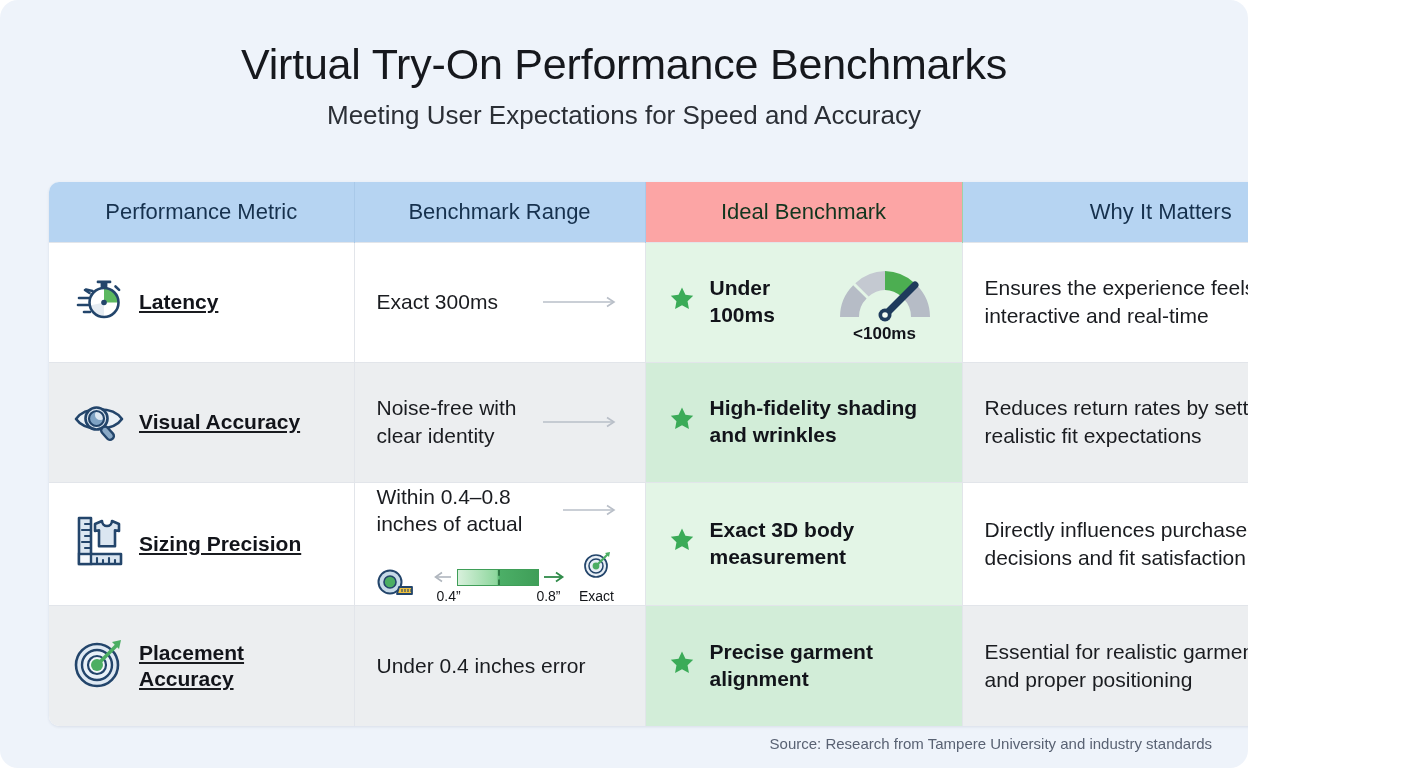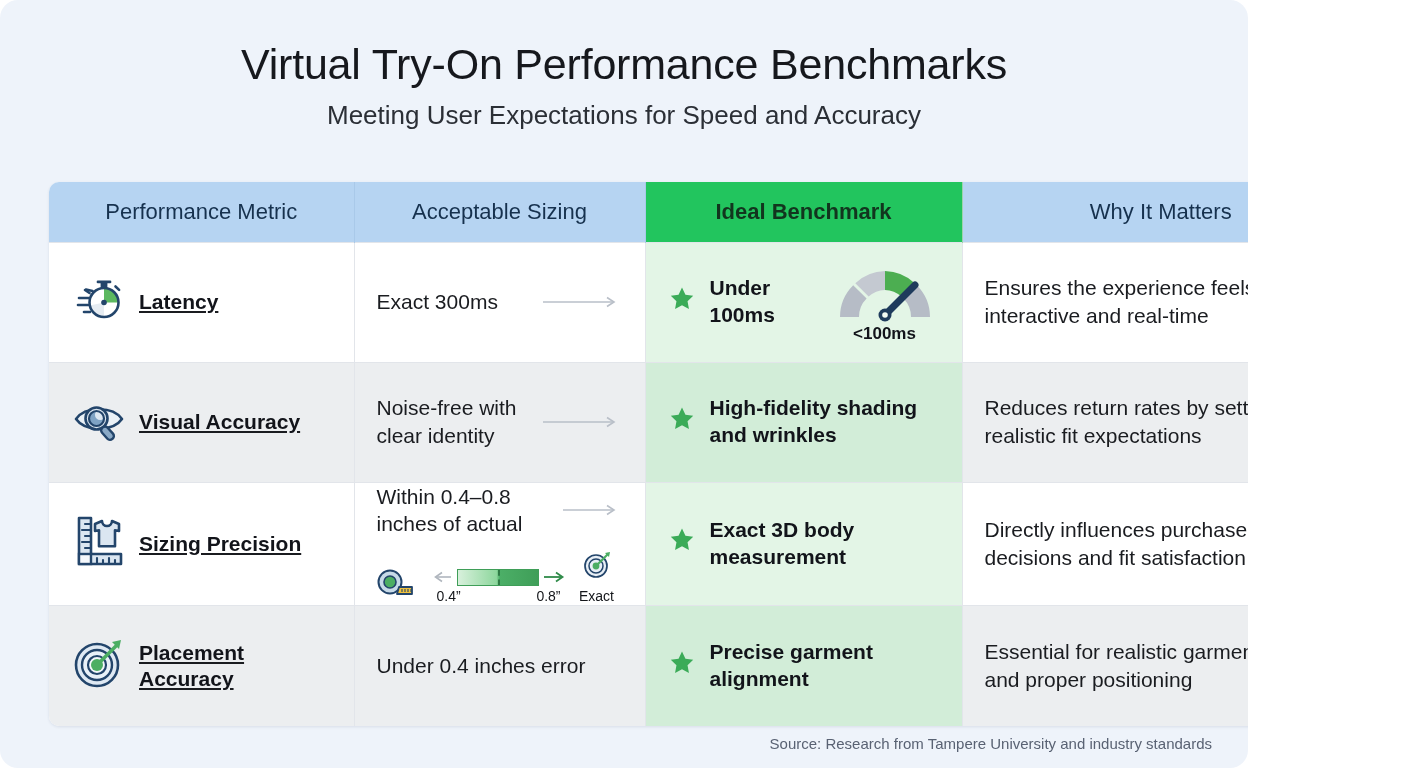--- a/index.html
+++ b/index.html
@@ -55,24 +55,23 @@
     background: #b6d4f2;
     color: #16314e;
     font-size: 22px;
     font-weight: 400;
     text-align: center;
     padding: 0 22px;
     border-right: 1px solid #a9c9e9;
     vertical-align: middle;
   }
   thead th.ideal {
-    background: #22c55e;
+    background: #fca5a5;
     color: #12351e;
     border-right: 1px solid #9ed3aa;
-    font-weight: bold;
   }
   thead th:last-child { border-right: none; }
 
   tbody td {
     height: 120px;
     vertical-align: middle;
     padding: 0 22px;
     border-top: 1px solid #e2e5ea;
     border-right: 1px solid #e2e5ea;
     font-size: 21px;
@@ -144,21 +143,21 @@
     <table class="bench">
       <colgroup>
           <col class="c1">
           <col class="c2">
           <col class="c3">
           <col class="c4">
         </colgroup>
       <thead>
         <tr>
           <th>Performance Metric</th>
-          <th>Acceptable Sizing</th>
+          <th>Benchmark Range</th>
           <th class="ideal">Ideal Benchmark</th>
           <th>Why It Matters</th>
         </tr>
       </thead>
       <tbody>
 
         <tr class="odd">
           <td>
             <div class="metric">
               <span class="ic">

